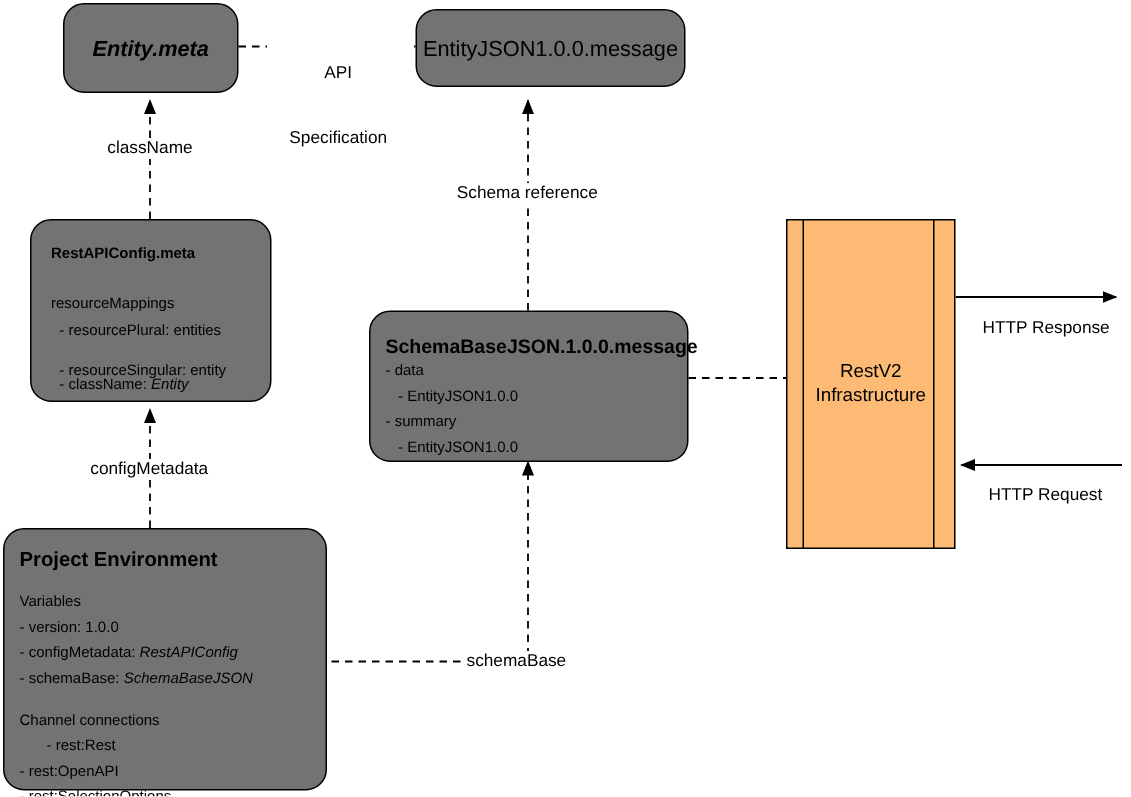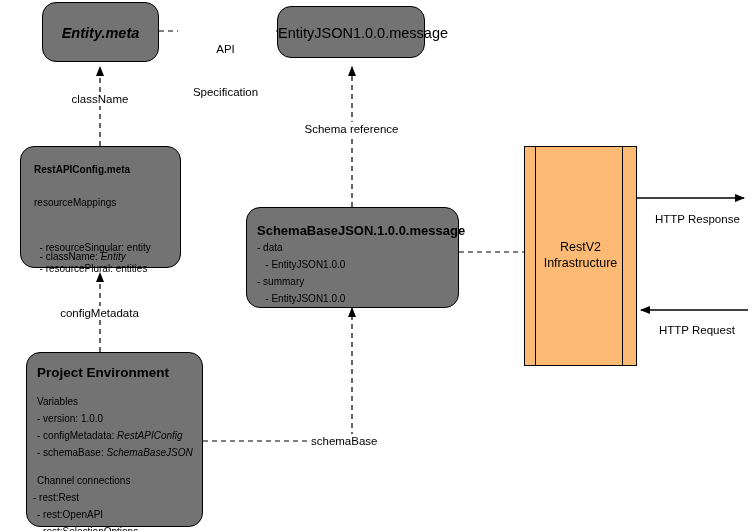--- a/index.html
+++ b/index.html
@@ -141,48 +141,48 @@
      infra --&gt;
     <g>
       <line x1="748" y1="310" x2="641" y2="310" stroke="#000000" stroke-width="1.3" marker-end="url(#arrowSolid)"></line>
     </g>
   </svg>
 
   <div class="node" style="left:42px; top:2px; width:117px; height:60px;">
     <div class="title-center italic" style="top:22px;">Entity.meta</div>
   </div>
 
-  <div class="node" style="left:277px; top:6px; width:148px; height:52px;">
+  <div class="node" style="left:277px; top:6px; width:180px; height:52px;">
     <div class="title-center" style="top:18px;">EntityJSON1.0.0.message</div>
   </div>
 
   <div class="node" style="left:20px; top:146px; width:161px; height:122px;">
     <div class="body-text bold" style="left:13px; top:17px; font-size:10px;">RestAPIConfig.meta</div>
     <div class="body-text" style="left:13px; top:50px;">resourceMappings</div>
-    <div class="body-text" style="left:13px; top:68px;margin-top:48px;">  - resourcePlural: entities</div>
+    <div class="body-text" style="left:13px; top:68px;">  - resourcePlural: entities</div>
     <div class="body-text" style="left:13px; top:95px;">  - resourceSingular: entity</div>
     <div class="body-text" style="left:13px; top:104px;"><span>  - className: </span><span class="italic" style="font-weight:normal;">Entity</span></div>
   </div>
 
   <div class="node" style="left:246px; top:207px; width:213px; height:101px;">
     <div class="body-text bold" style="left:10px; top:15px; font-size:13px;">SchemaBaseJSON.1.0.0.message</div>
     <div class="body-text" style="left:10px; top:34px;">- data</div>
     <div class="body-text" style="left:10px; top:51px;">   - EntityJSON1.0.0</div>
     <div class="body-text" style="left:10px; top:68px;">- summary</div>
     <div class="body-text" style="left:10px; top:85px;">   - EntityJSON1.0.0</div>
   </div>
 
-  <div class="node" style="left:2px; top:352px; width:177px; height:175px;margin-left:24px;">
+  <div class="node" style="left:2px; top:352px; width:216px; height:175px;">
     <div class="body-text bold" style="left:10px; top:12px; font-size:13.5px;">Project Environment</div>
     <div class="body-text" style="left:10px; top:43px;">Variables</div>
     <div class="body-text" style="left:10px; top:60px;"><span>- version: </span><span>1.0.0</span></div>
     <div class="body-text" style="left:10px; top:77px;"><span>- configMetadata: </span><span style="font-style:italic;">RestAPIConfig</span></div>
     <div class="body-text" style="left:10px; top:122px;">Channel connections</div>
     <div class="body-text" style="left:10px; top:94px;"><span>- schemaBase: </span><span style="font-style:italic;">SchemaBaseJSON</span></div>
-    <div class="body-text" style="left:6px; top:139px;">- rest:Rest</div>
+    <div class="body-text" style="left:28px; top:139px;">- rest:Rest</div>
     <div class="body-text" style="left:10px; top:156px;">- rest:OpenAPI</div>
     <div class="body-text" style="left:10px; top:173px;">- rest:SelectionOptions</div>
   </div>
 
   <div class="infra-box" style="left:524px; top:146px; width:113px; height:220px;">
     <div class="infra-rule" style="left:10px; top:-1.5px; height:220px;"></div>
     <div class="infra-rule" style="left:97px; top:-1.5px; height:220px;"></div>
     <div class="infra-label" style="top:92px;">
       <span class="list-line">RestV2</span>
       <span class="list-line">Infrastructure</span>

